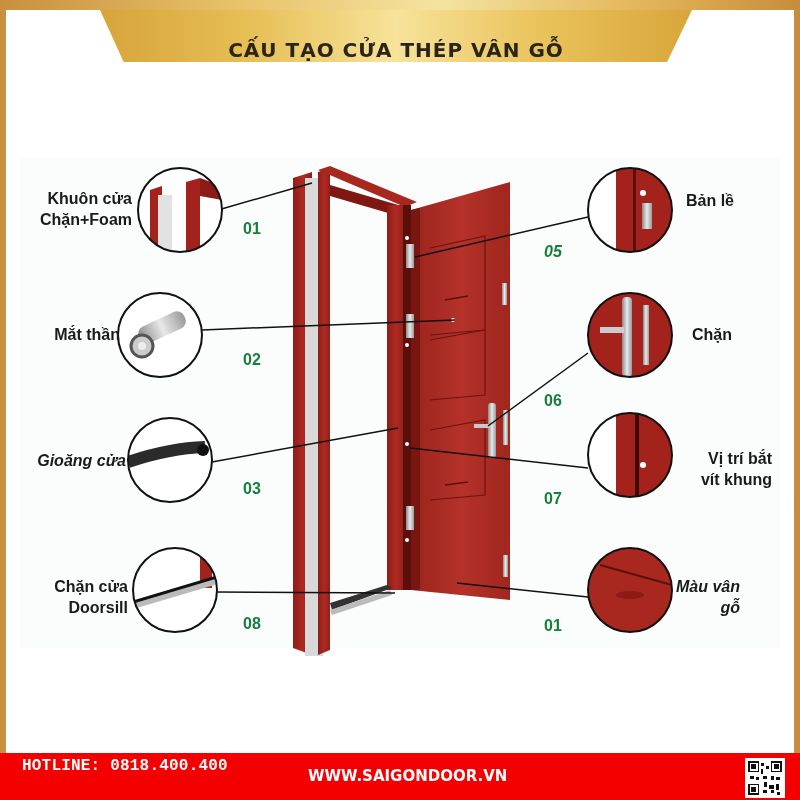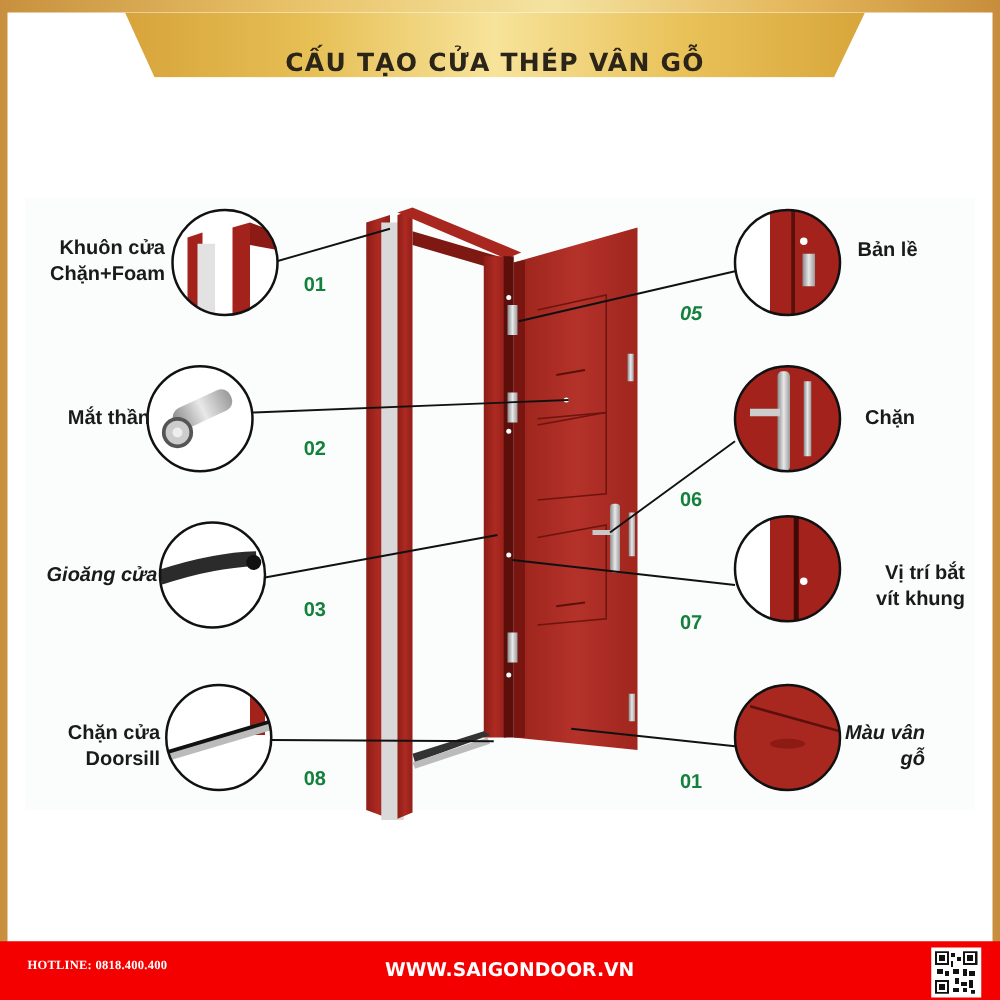--- a/index.html
+++ b/index.html
@@ -39,22 +39,22 @@
   .circle {
     position: absolute; width: 86px; height: 86px; border-radius: 50%;
     border: 2.5px solid #111; overflow: hidden; background: #fff;
   }
 
   .footer {
     position: absolute; left: 0; top: 753px; width: 800px; height: 47px;
     background: #f50000; display: flex; align-items: center;
   }
   .hotline {
-    position: absolute; left: 22px; top: 14px; color: #fff; font-family: Liberation Serif, serif;
-    font-weight: bold; font-size: 10px; letter-spacing: 0.2px;
+    position: absolute; left: 22px; top: 4px; color: #fff; font-family: Liberation Mono, monospace;
+    font-weight: bold; font-size: 16px; letter-spacing: 0.2px;
   }
   .website {
     position: absolute; left: 308px; top: 14px; color: #fff; font-family: "DejaVu Sans", sans-serif;
     font-weight: bold; font-size: 15px;
   }
   .qr {
     position: absolute; left: 745px; top: 758px; width: 40px; height: 40px;
     background: #fff; padding: 3px;
   }
 </style>

